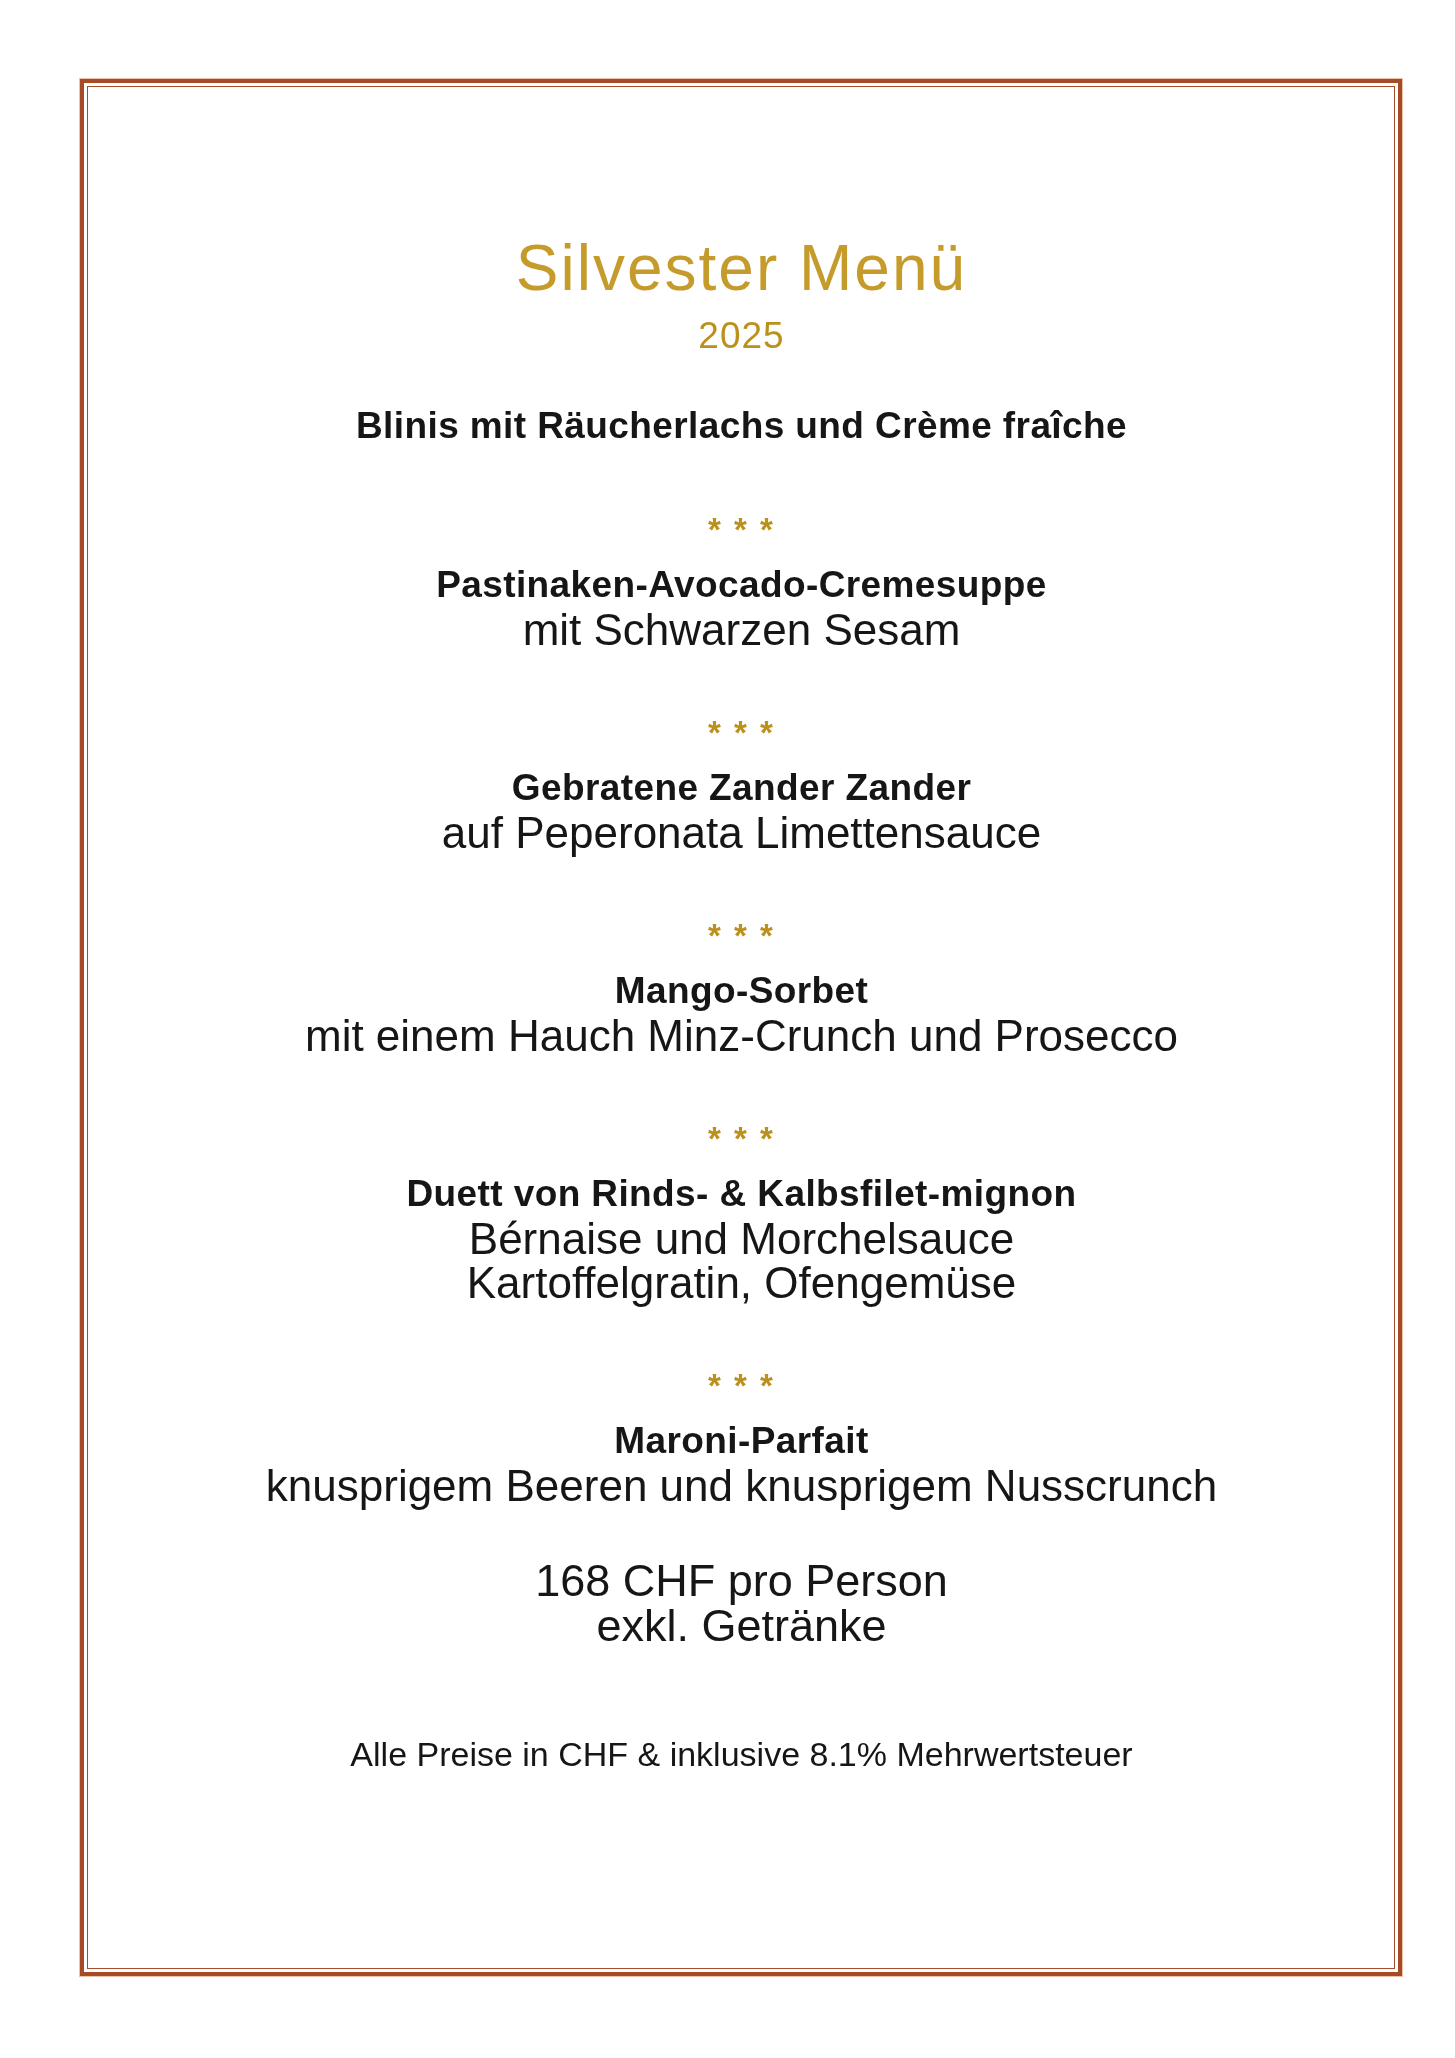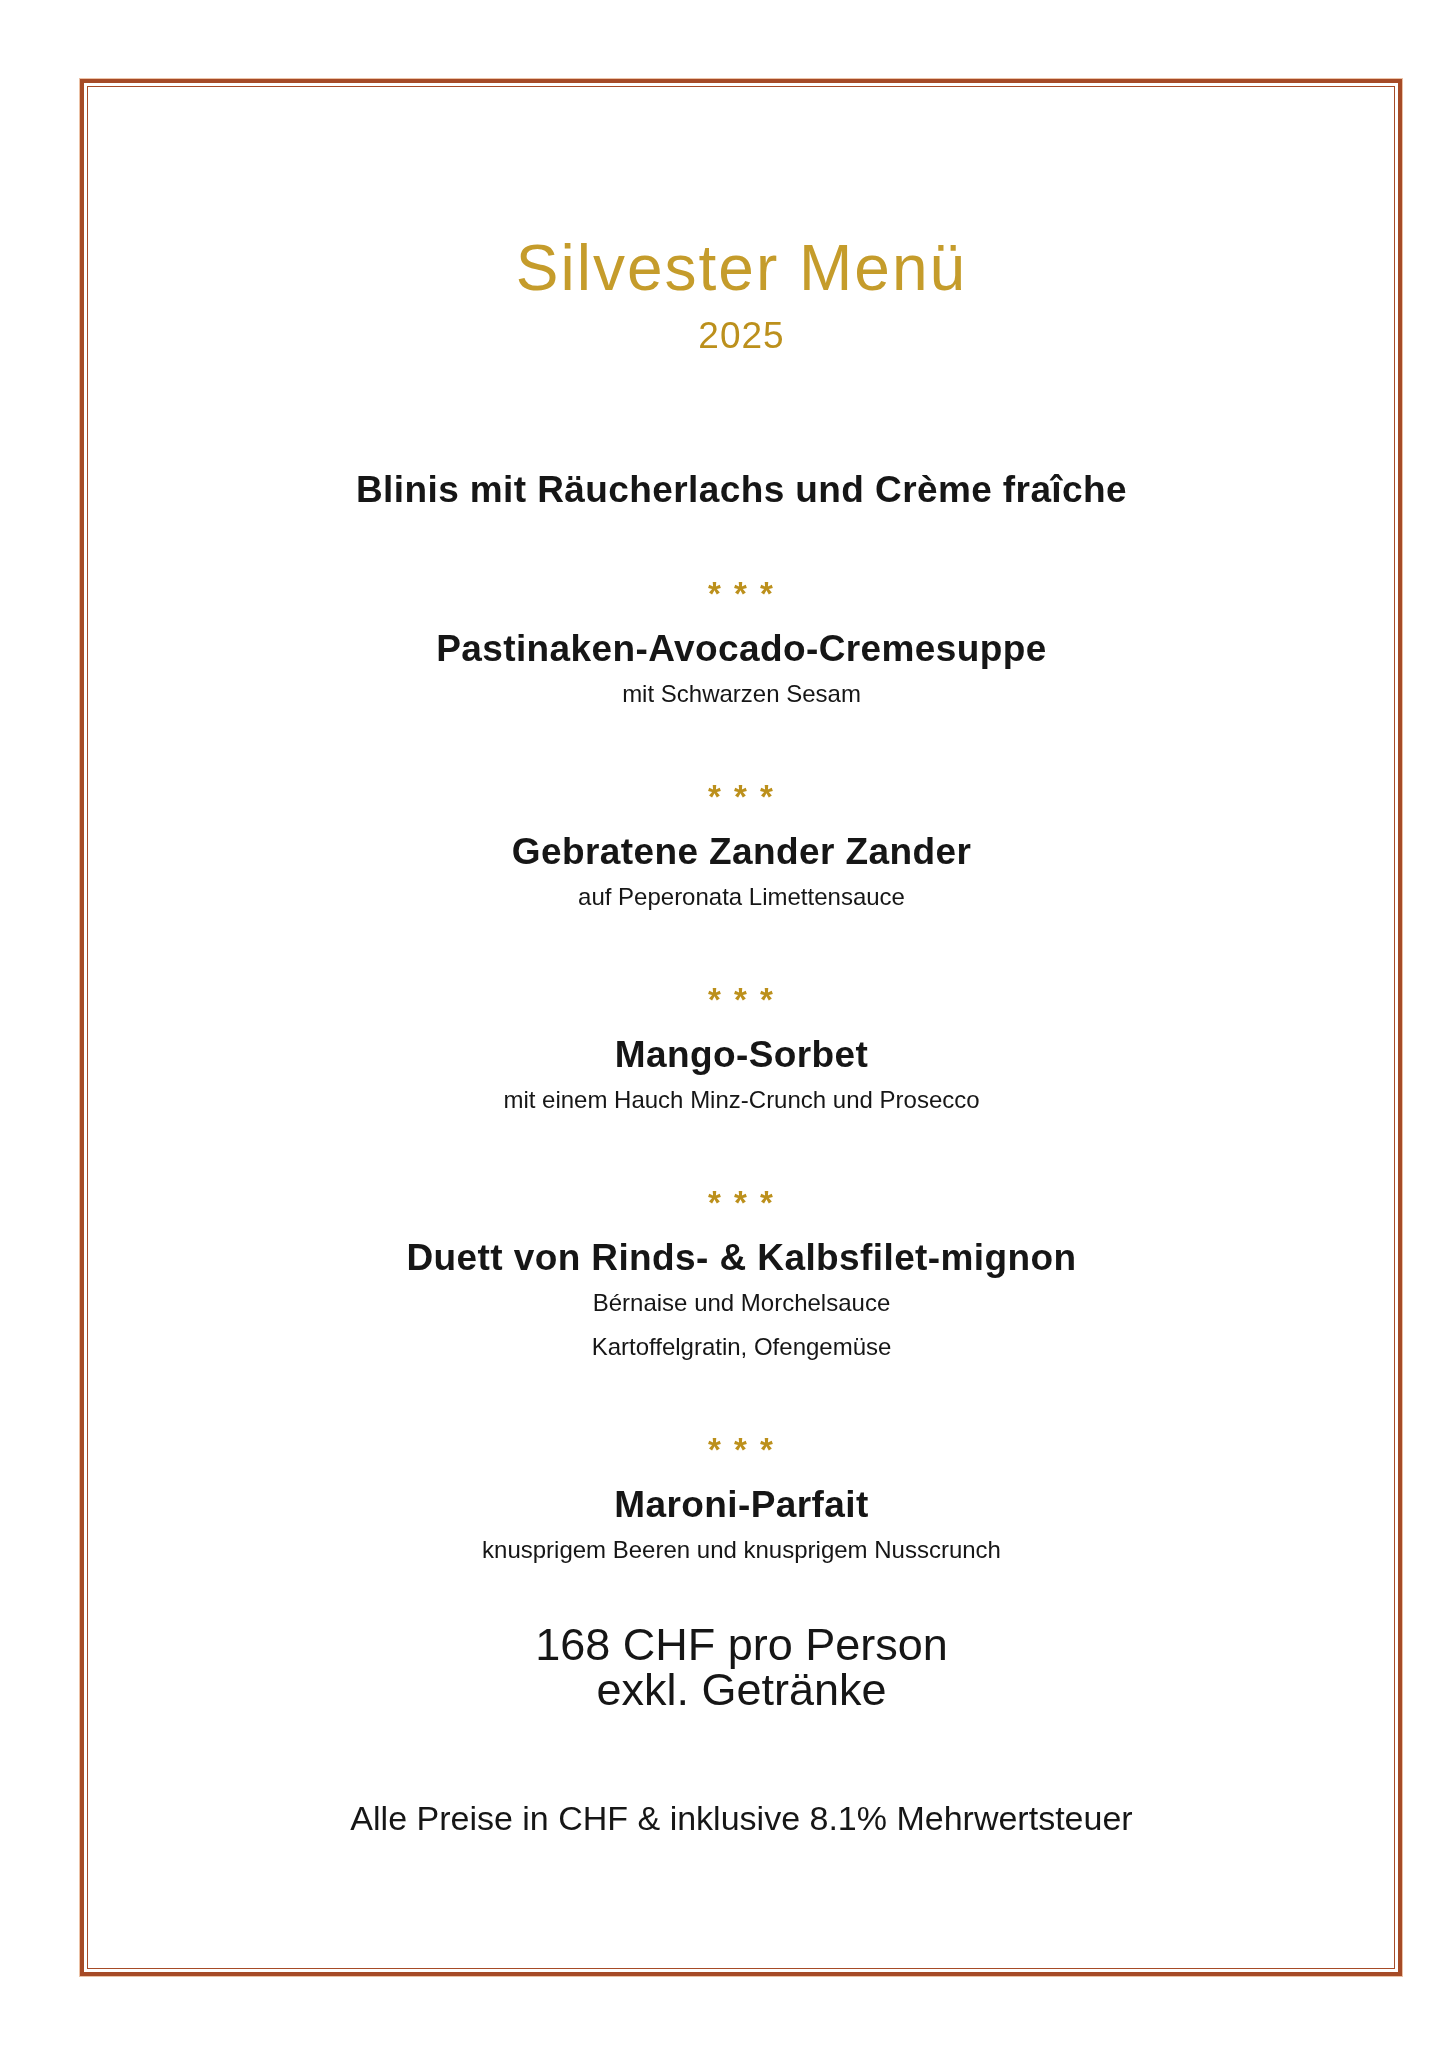--- a/index.html
+++ b/index.html
@@ -40,24 +40,24 @@
     margin:12px 0 0 0;
     font-size:37px;font-weight:400;letter-spacing:1px;
     line-height:42px;color:var(--gold-dark);
   }
   .course{margin:0;}
   .course-name{
     font-size:37px;font-weight:700;letter-spacing:.4px;
     line-height:46px;margin:0;
   }
   .course-detail{
-    font-size:24px;font-weight:400;
+    font-size:44px;font-weight:400;
     line-height:44px;margin:0;
   }
-  .first-course{margin-top:110px;}
+  .first-course{margin-top:46px;}
   .sep{
     font-size:33px;font-weight:700;color:var(--gold-dark);
     letter-spacing:2px;line-height:36px;
     margin:57px 0 20px 0;
   }
   .sep span{display:inline-block;transform:translateY(18%);}
   .pricing{margin-top:50px;font-size:45px;line-height:45px;}
   .pricing p{margin:0;}
   .vat-note{margin-top:86px;font-size:34px;line-height:40px;}
 </style>

